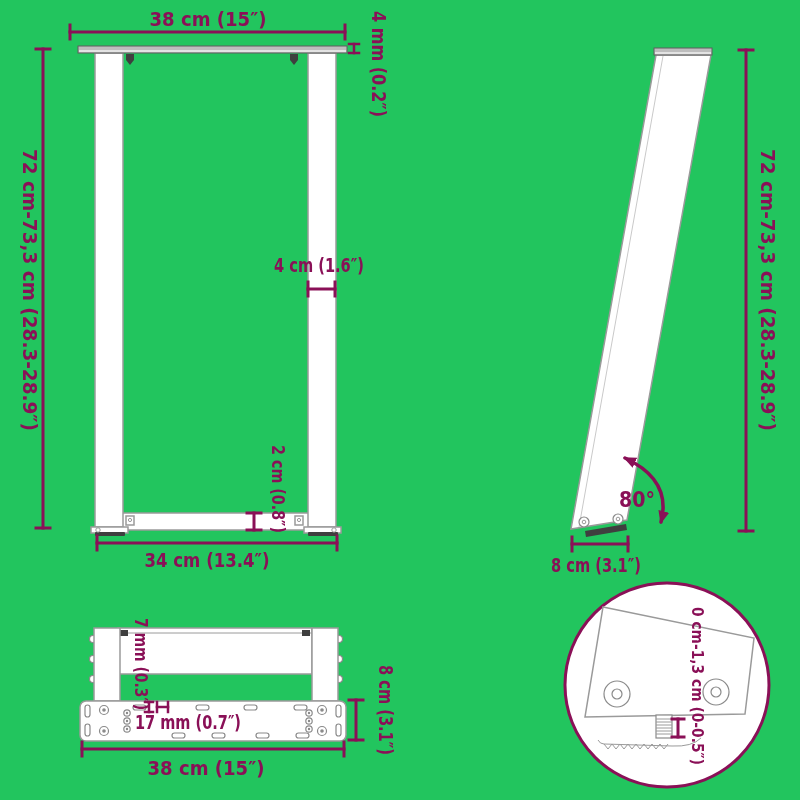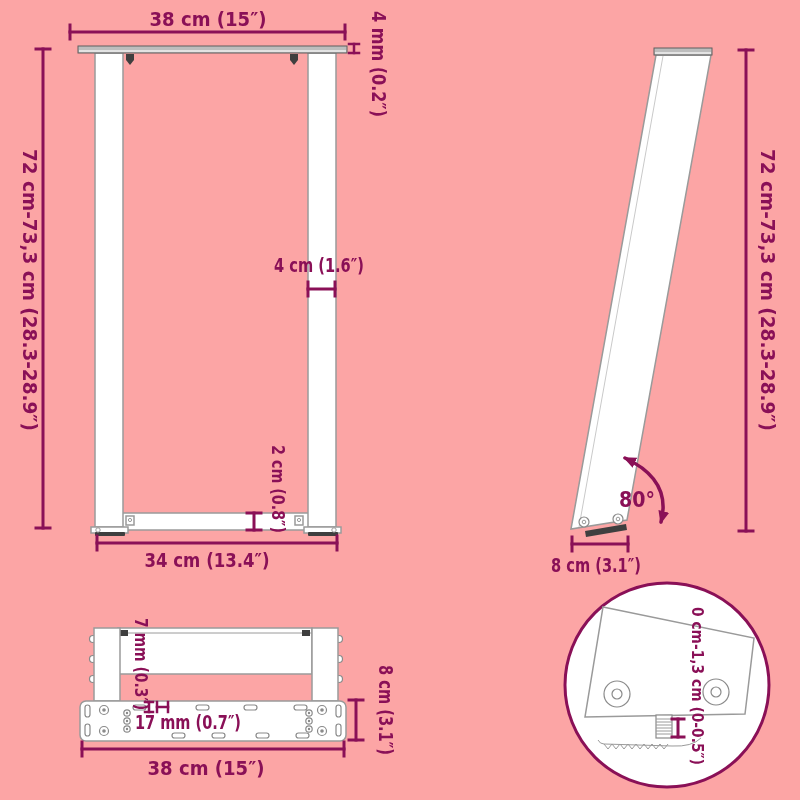--- a/index.html
+++ b/index.html
@@ -1,16 +1,16 @@
 <!DOCTYPE html>
 <html><head>
 <meta charset="utf-8">
 <style>
   html,body{margin:0;padding:0;background:#ffffff;}
-  .canvas{position:relative;width:800px;height:800px;background:#fca5a5;overflow:hidden;}
+  .canvas{position:relative;width:800px;height:800px;background:#22c55e;overflow:hidden;}
   svg{position:absolute;inset:0;}
   text{font-family:"DejaVu Sans","Liberation Sans",sans-serif;font-weight:700;}
   .dim-text{fill:#8a1057;}
   .pd{stroke:#8a1057;stroke-width:3;fill:none;stroke-linecap:square;}
   .pd-thin{stroke:#8a1057;stroke-width:2.5;fill:none;stroke-linecap:square;}
   .arc{stroke:#8a1057;stroke-width:3.5;fill:none;stroke-linecap:round;}
   .gl{stroke:#9a9a9a;stroke-width:1.5;fill:#ffffff;}
   .gl-thin{stroke:#9a9a9a;stroke-width:1;fill:none;}
   .gl-light{stroke:#c9c9c9;stroke-width:1;fill:none;}
   .metal{fill:#bdbdbd;stroke:#5f5f5f;stroke-width:1;}

